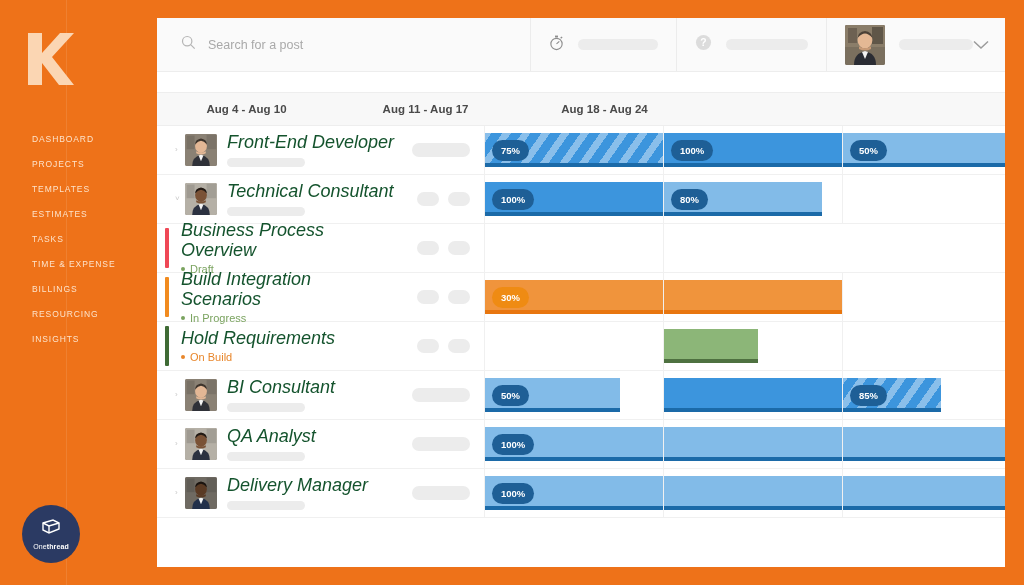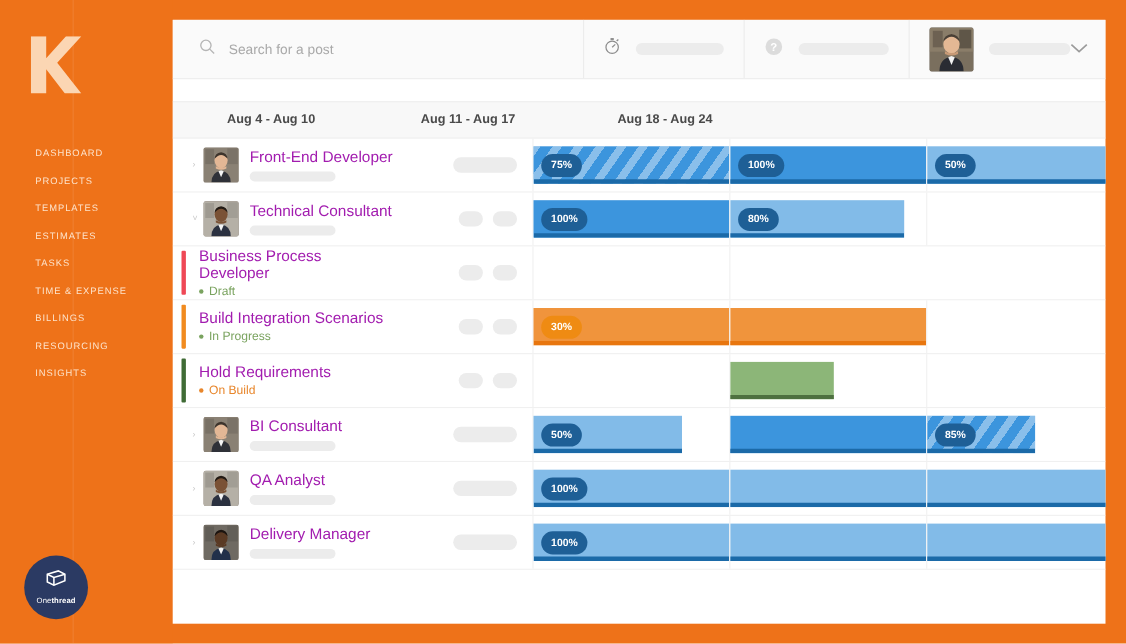--- a/index.html
+++ b/index.html
@@ -123,21 +123,21 @@
     border-radius: 1px;
   }
   .caret {
     width: 10px; flex: none; color: #c9c9c9; font-size: 8px; line-height: 1;
   }
   .r-avatar {
     width: 32px; height: 32px; border-radius: 2px; overflow: hidden;
     flex: none; margin-right: 10px; background: #8b8176;
   }
   .r-textwrap { flex: none; width: 170px; }
-  .r-name { font-size: 14px; color: #a21caf; line-height: 1.1; }
+  .r-name { font-size: 18px; color: #14532d; line-height: 1.1; font-style: italic; }
   .r-name-skel {
     width: 78px; height: 9px; border-radius: 5px; background: #ececec;
     margin-top: 5px;
   }
   .r-status {
     font-size: 11px; margin-top: 3px; display: flex; align-items: center;
   }
   .r-status .dot {
     width: 4px; height: 4px; border-radius: 50%; margin-right: 5px;
   }
@@ -357,21 +357,21 @@
                 <span class="badge badge-dark">80%</span>
               </div>
             </div>
             <div class="gcol"></div>
           </div>
         </div>
         <div class="row">
           <div class="row-label">
             <div class="accent-bar" style="background:#ef4856"></div>
             <div class="r-textwrap" style="margin-left:6px">
-              <div class="r-name">Business Process Developer</div>
+              <div class="r-name">Business Process Overview</div>
               <div class="r-status">
                 <span class="dot" style="background:#7aa35f"></span>
                 <span style="color:#7aa35f">Draft</span>
               </div>
             </div>
             <div class="r-pills">
               <span class="pill pill-sm"></span>
               <span class="pill pill-sm"></span>
             </div>
           </div>

